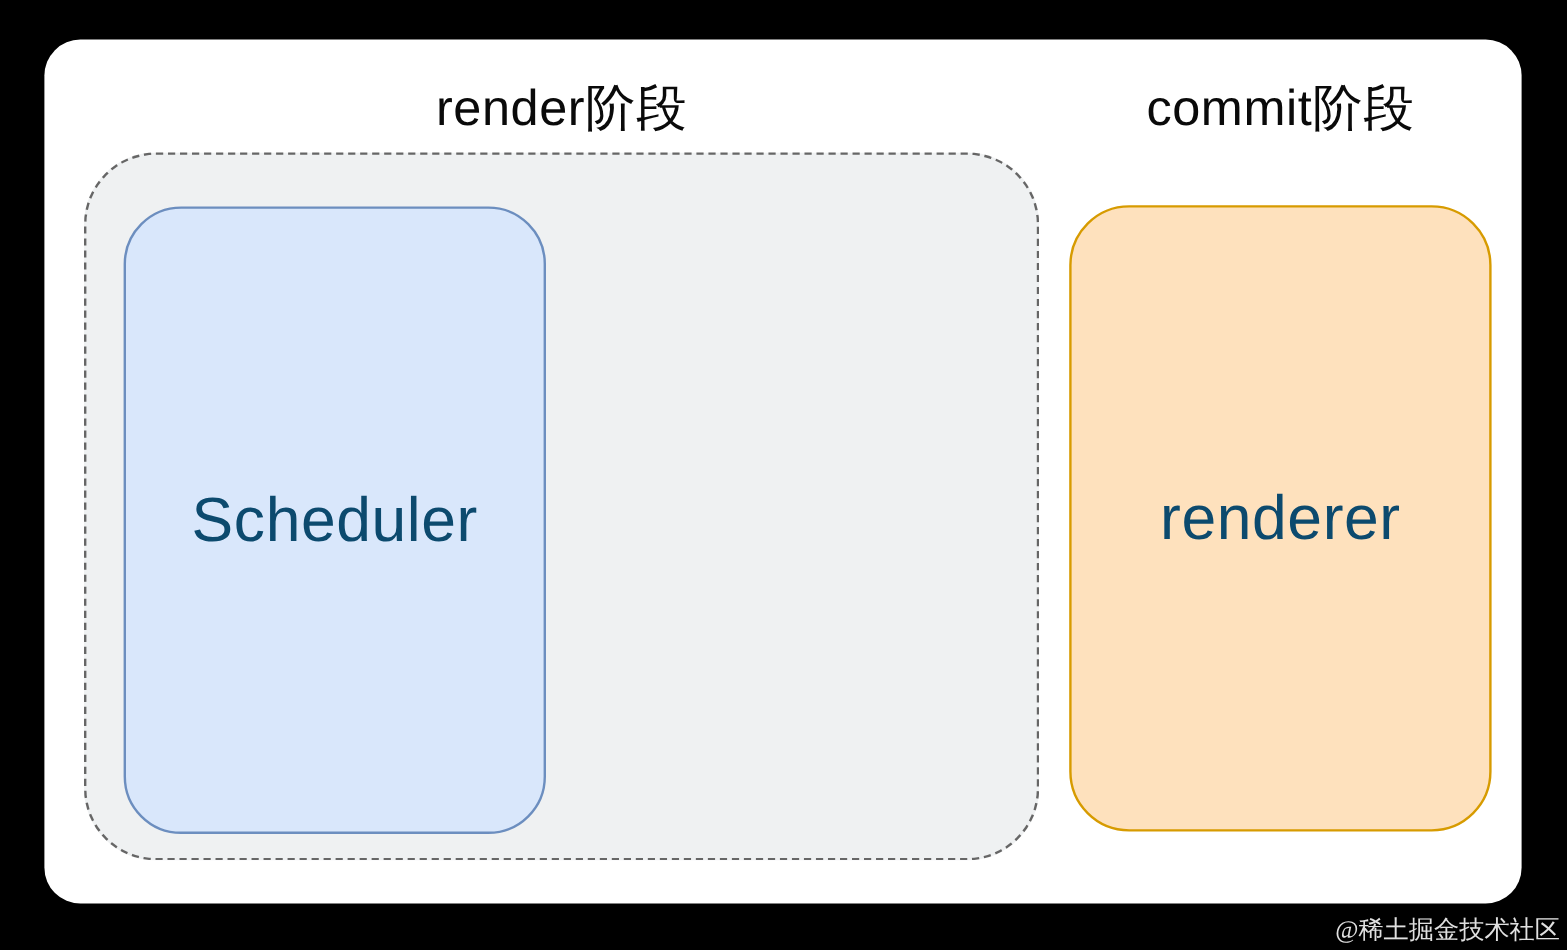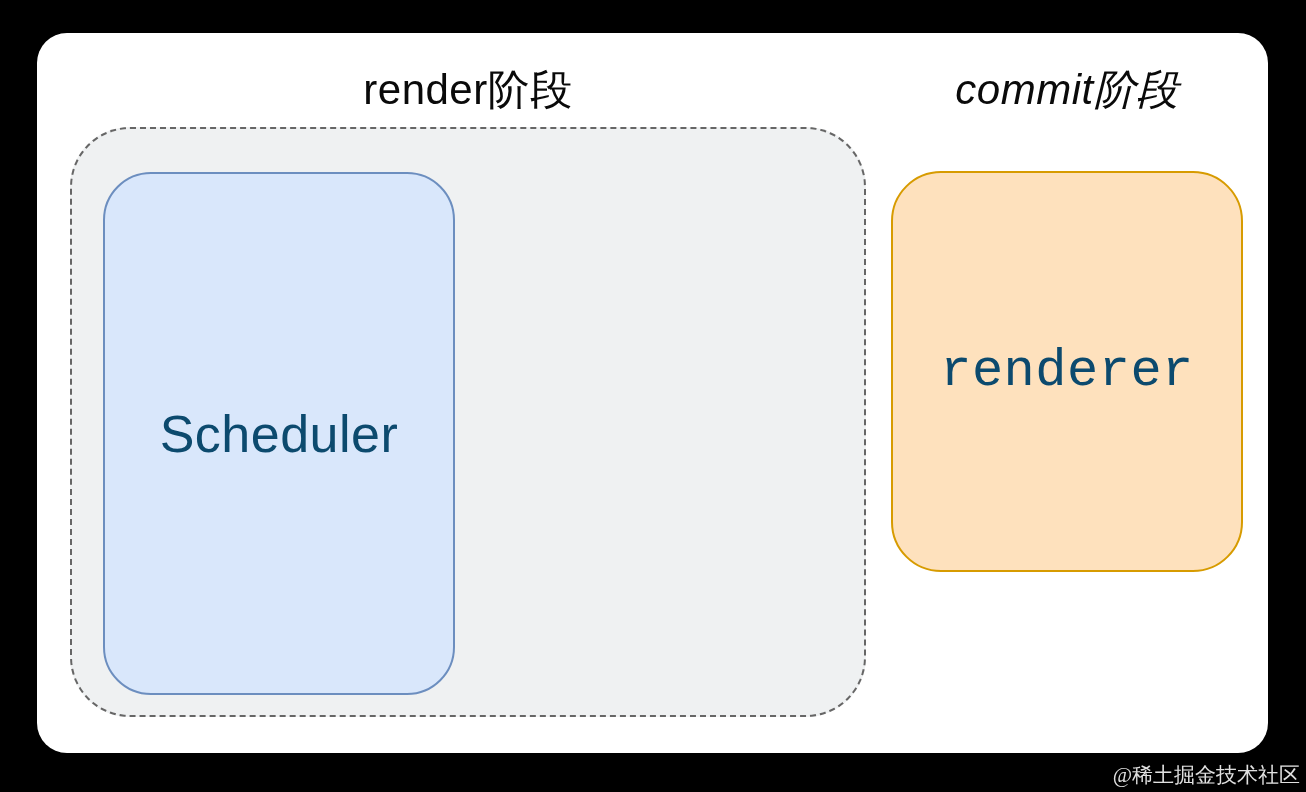--- a/index.html
+++ b/index.html
@@ -40,21 +40,20 @@
     letter-spacing: 0.5px;
     white-space: nowrap;
   }
   .title-render {
     left: 70px;
     width: 796px;
   }
   .title-commit {
     left: 891px;
     width: 352px;
-    font-style: italic;
   }
   .dashed-container {
     position: absolute;
     left: 70px;
     top: 127px;
     width: 796px;
     height: 590px;
     box-sizing: border-box;
     background: #eff1f2;
     border: 2px dashed #666666;
@@ -88,25 +87,24 @@
     top: 172px;
     width: 351px;
     height: 523px;
     background: #d3e6d1;
     border-color: #82b366;
   }
   .node-renderer {
     left: 891px;
     top: 171px;
     width: 352px;
-    height: 401px;
+    height: 522px;
     background: #fee1bd;
     border-color: #d79b00;
     border-radius: 50px;
-    font-family: Liberation Mono, monospace;
   }
   .watermark {
     position: absolute;
     right: 6px;
     bottom: 3px;
     font-size: 21px;
     color: rgba(255, 255, 255, 0.88);
     font-family: "Liberation Serif", "DejaVu Serif", serif;
     white-space: nowrap;
   }

